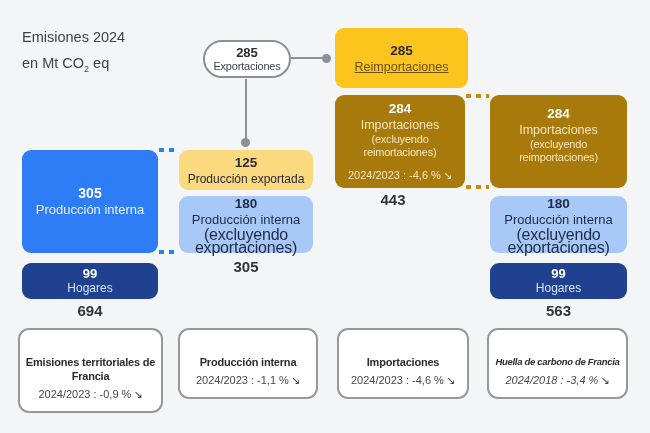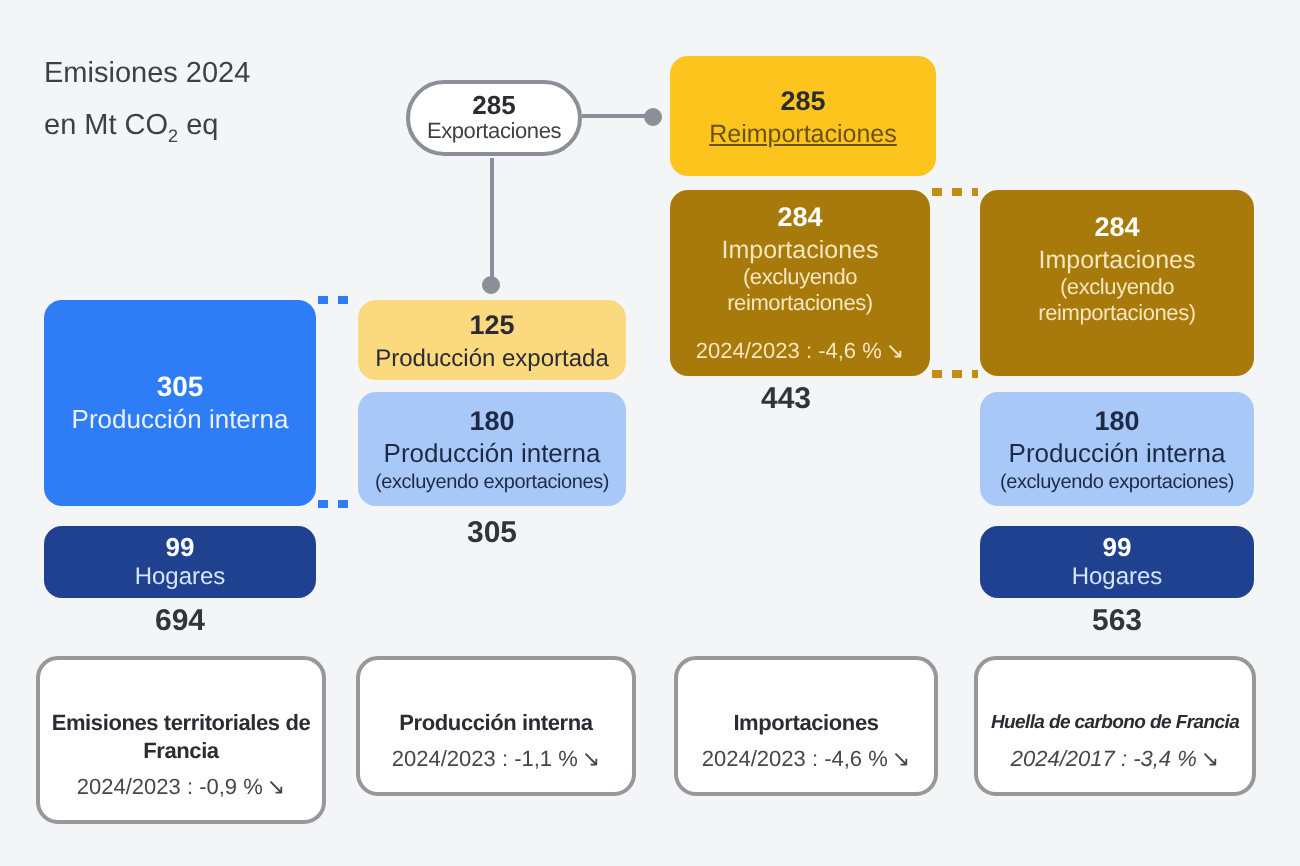--- a/index.html
+++ b/index.html
@@ -37,21 +37,21 @@
   .n-yellow .nval{color:var(--text-dark);}
   .n-yellow .nlbl{color:var(--text-brown);text-decoration:underline;}
   .n-paleyellow{background:var(--pale-yellow);}
   .n-paleyellow .nval,.n-paleyellow .nlbl{color:var(--text-dark);}
   .n-paleyellow .nlbl{font-size:12px;}
   .n-blue{background:var(--blue);color:#fff;}
   .n-blue .nval{font-size:14px;}
   .n-blue .nlbl{font-size:13px;color:var(--label-on-blue);}
   .n-lightblue{background:var(--light-blue);color:var(--text-navy-dark);}
   .n-lightblue .nlbl{font-size:13px;}
-  .n-lightblue .nsub{font-size:10px;}
+  .n-lightblue .nsub{font-size:16px;}
   .n-navy{background:var(--navy);color:#fff;}
   .n-navy .nval{font-size:13px;line-height:15px;}
   .n-navy .nlbl{font-size:12px;line-height:15px;color:var(--label-on-navy);}
   .n-ochre{background:var(--ochre);color:#fff;}
   .n-ochre .nlbl{color:var(--text-cream);}
   .n-ochre .nsub{color:var(--text-cream);}
   .n-ochre .nchange{color:var(--text-cream);}
   .lift{padding-bottom:18px;}
 
   .total{position:absolute;font-size:15px;font-weight:bold;color:#33333b;text-align:center;}
@@ -153,16 +153,16 @@
   <div class="card" style="left:178px;width:140px;">
     <div class="ctitle">Producción interna</div>
     <div class="cchange"><span>2024/2023 : -1,1 %</span><span class="arrow">↘</span></div>
   </div>
   <div class="card" style="left:337px;width:132px;">
     <div class="ctitle">Importaciones</div>
     <div class="cchange"><span>2024/2023 : -4,6 %</span><span class="arrow">↘</span></div>
   </div>
   <div class="card" style="left:487px;width:141px;font-style:italic;">
     <div class="ctitle tight">Huella de carbono de Francia</div>
-    <div class="cchange"><span>2024/2017 : -3,4 %</span><span class="arrow">↘</span></div>
+    <div class="cchange"><span>2024/2018 : -3,4 %</span><span class="arrow">↘</span></div>
   </div>
 
 </div>
 
 </body></html>

